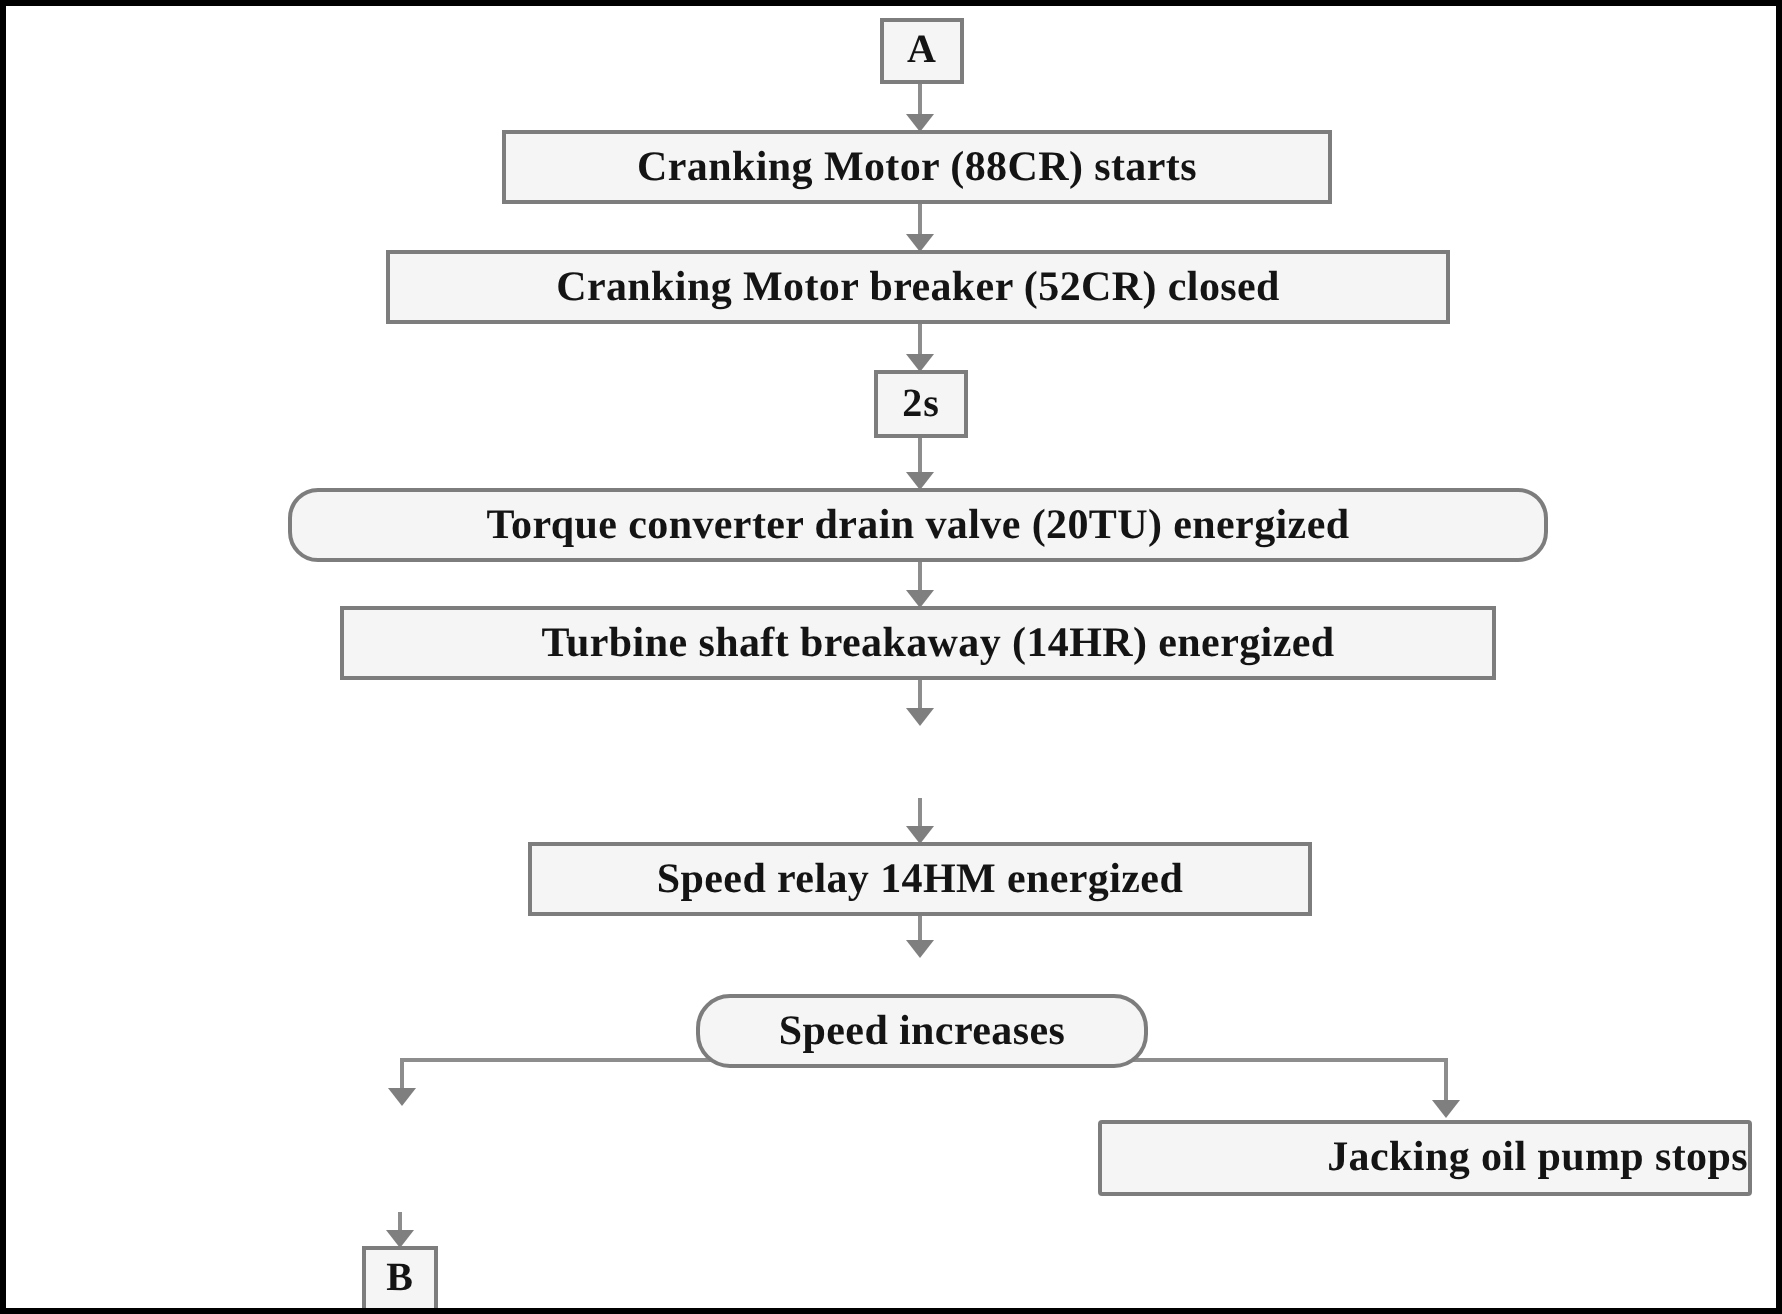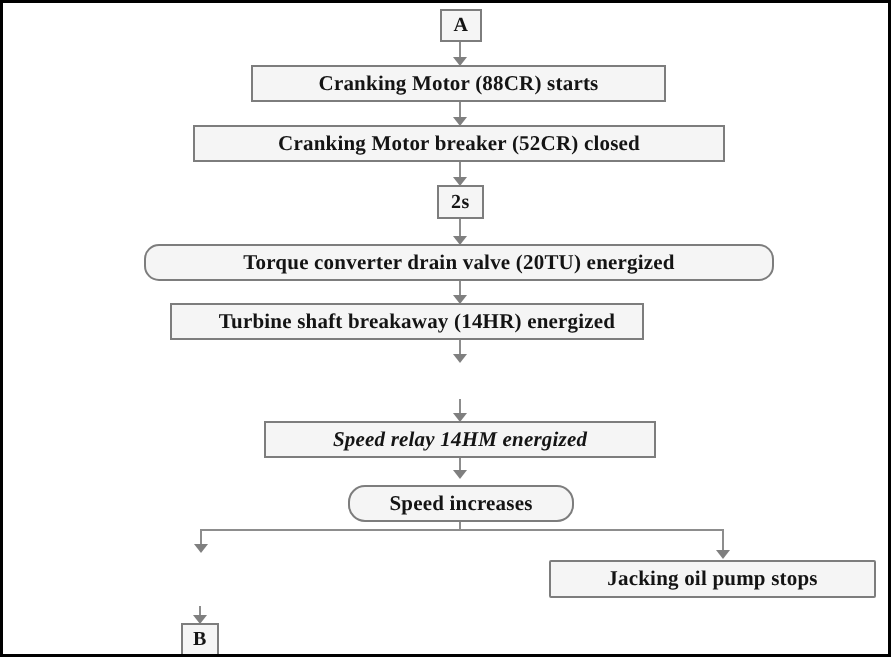--- a/index.html
+++ b/index.html
@@ -37,20 +37,21 @@
     font-size: 21px;
     white-space: nowrap;
     text-rendering: geometricPrecision;
   }
   .node.two-line {
     white-space: normal;
     line-height: 1.18;
   }
   .node.rounded {
     border-radius: 2px;
+    justify-content: flex-end;
   }
   .node.terminal {
     font-size: 20px;
     letter-spacing: 0.5px;
   }
   
   .vline {
     position: absolute;
     width: 2px;
     background: #8d8d8d;
@@ -123,30 +124,30 @@
   </div>
 
   <div class="node terminal" style="left:434px; top:182px; width:47px; height:34px;">
     <span>2s</span>
   </div>
 
   <div class="node" style="left:141px; top:241px; width:630px; height:37px;border-radius:15px;">
     <span>Torque converter drain valve (20TU) energized</span>
   </div>
 
-  <div class="node" style="left:167px; top:300px; width:474px; height:37px;padding-left:20px;">
+  <div class="node" style="left:167px; top:300px; width:578px; height:37px;padding-left:20px;">
     <span>Turbine shaft breakaway (14HR) energized</span>
   </div>
 
 
-  <div class="node" style="left:261px; top:418px; width:392px; height:37px;font-style:italic;">
+  <div class="node" style="left:261px; top:418px; width:392px; height:37px;">
     <span>Speed relay 14HM energized</span>
   </div>
 
-  <div class="node" style="left:345px; top:482px; width:226px; height:37px;border-radius:17px;">
+  <div class="node" style="left:345px; top:494px; width:226px; height:37px;border-radius:17px;">
     <span>Speed increases</span>
   </div>
 
 
   <div class="node rounded" style="left:546px; top:557px; width:327px; height:38px;">
     <span>Jacking oil pump stops</span>
   </div>
 
   <div class="node terminal" style="left:178px; top:620px; width:38px; height:33px;">
     <span>B</span>

